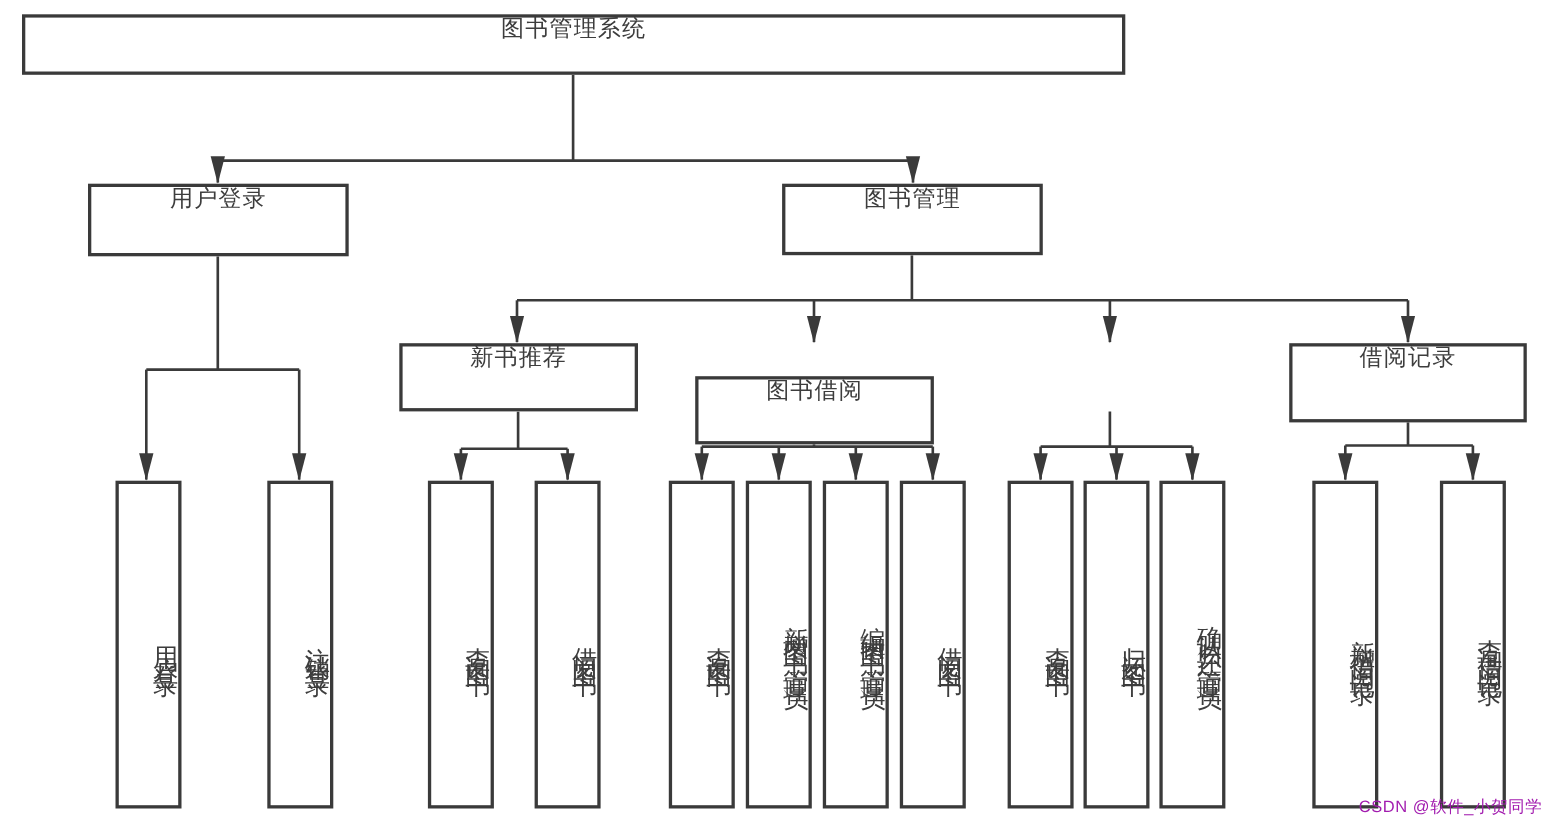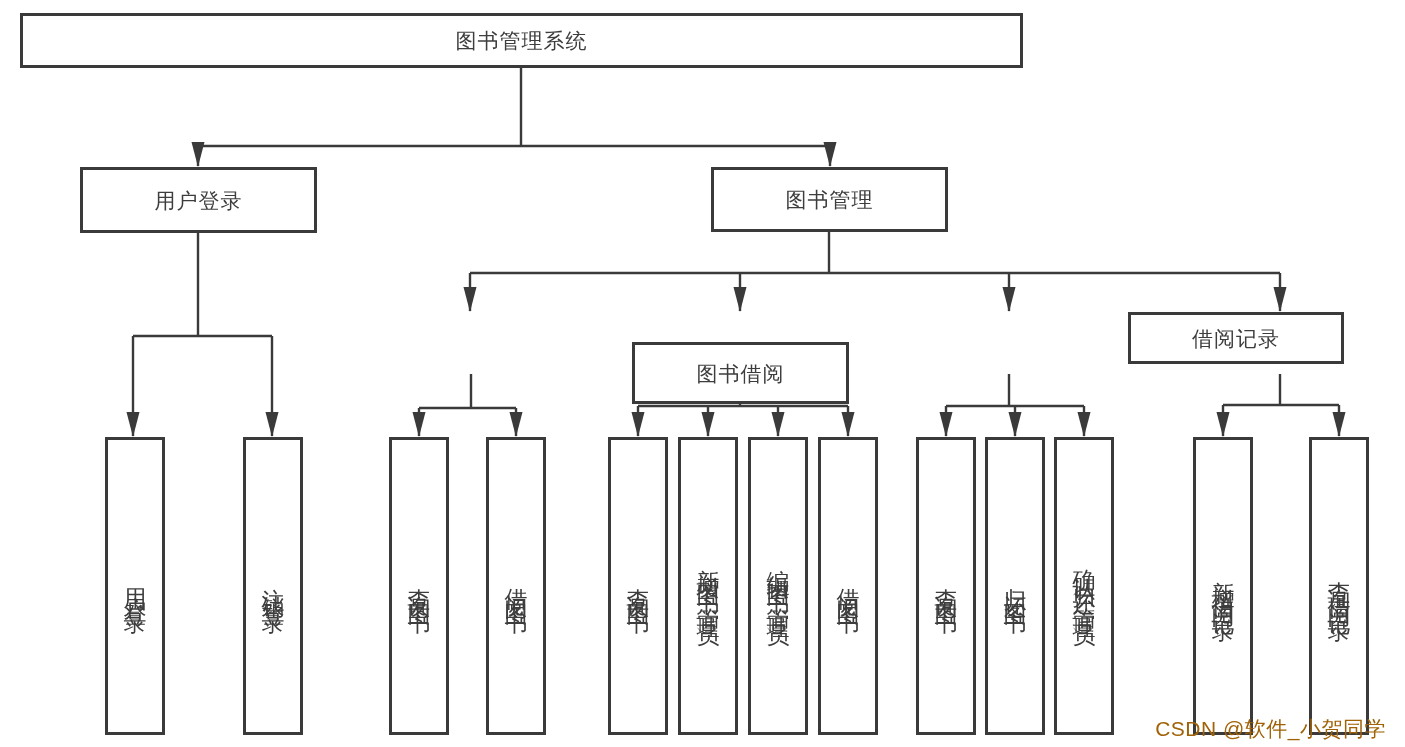--- a/index.html
+++ b/index.html
@@ -9,37 +9,37 @@
     background:#ffffff;
     font-family:"Liberation Sans","DejaVu Sans",sans-serif;
     overflow:hidden;
   }
   #wires{position:absolute;left:0;top:0;width:1405px;height:747px;pointer-events:none;}
   .box{
     position:absolute;
     box-sizing:border-box;
     background:#ffffff;
     border:3px solid #3a3a3a;
-    display:flex;align-items:center;justify-content:center;
+    display:flex;justify-content:center;
     color:#3d3d3d;
     text-align:center;
   }
   .hbox{font-size:21px;letter-spacing:1px;line-height:1;}
   .leaf{
     writing-mode:vertical-rl;
     text-orientation:mixed;
     font-size:23px;
     letter-spacing:0.34em;
     line-height:1;
   }
   .watermark{
     position:absolute;
-    right:19px;bottom:4px;
-    font-size:21px;
-    color:#a16207;
+    right:3px;bottom:4px;
+    font-size:15px;
+    color:#a21caf;
     letter-spacing:0.5px;
     white-space:nowrap;
   }
 </style>
 </head>
 <body>
 
 <div id="stage">
 
   <svg id="wires" viewBox="0 0 1405 747" xmlns="http://www.w3.org/2000/svg">
@@ -82,24 +82,27 @@
     <span>图书管理系统</span>
   </div>
 
   <div class="box hbox" style="left:80px;top:167px;width:237px;height:66px;">
     <span>用户登录</span>
   </div>
   <div class="box hbox" style="left:711px;top:167px;width:237px;height:65px;">
     <span>图书管理</span>
   </div>
 
+  <div class="box hbox" style="left:363px;top:312px;width:217px;height:62px;">
+    <span>新书推荐</span>
+  </div>
   <div class="box hbox" style="left:632px;top:312px;width:217px;height:62px;margin-top:30px;">
     <span>图书借阅</span>
   </div>
-  <div class="box hbox" style="left:1128px;top:312px;width:216px;height:52px;">
+  <div class="box hbox" style="left:1172px;top:312px;width:216px;height:72px;">
     <span>借阅记录</span>
   </div>
 
   <div class="box leaf" style="left:105px;top:437px;width:60px;height:298px;">
     <span>用户登录</span>
   </div>
   <div class="box leaf" style="left:243px;top:437px;width:60px;height:298px;">
     <span>注销登录</span>
   </div>
 

